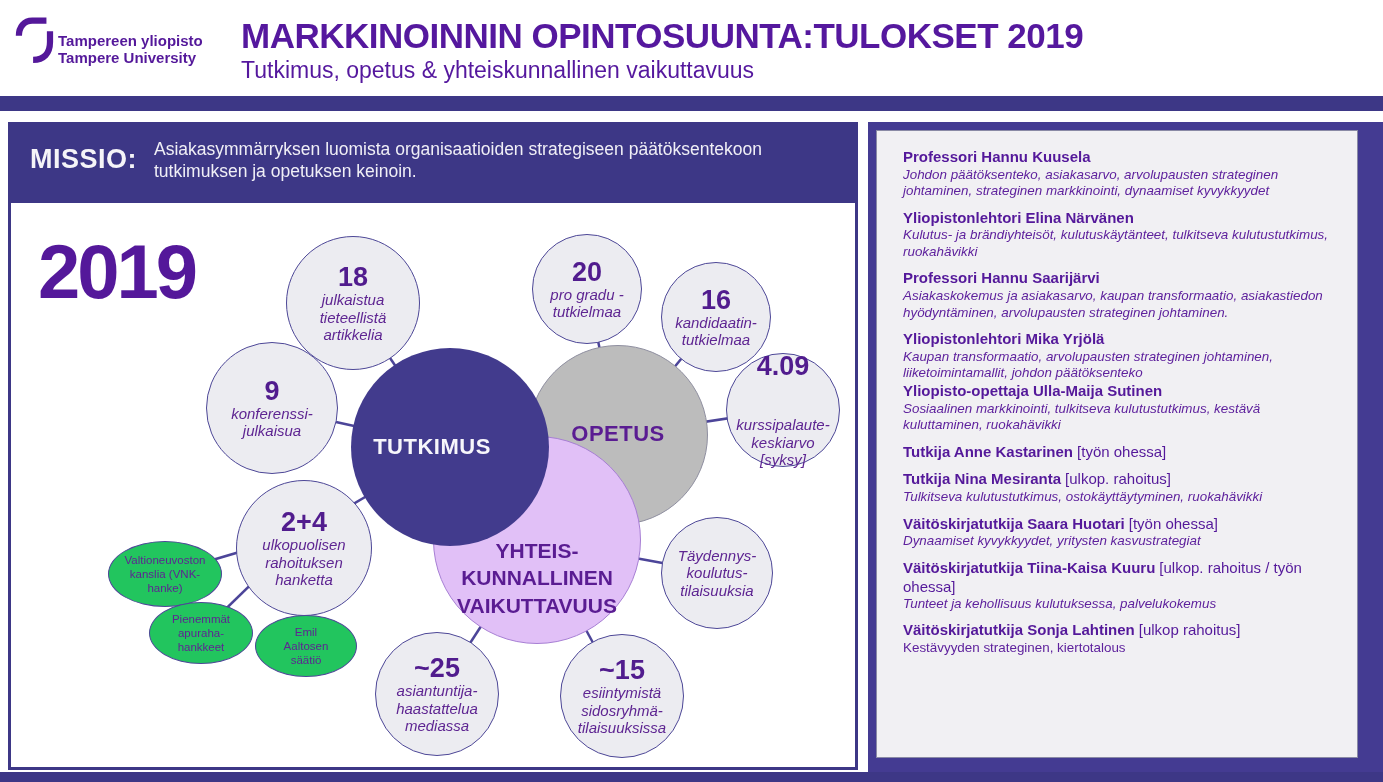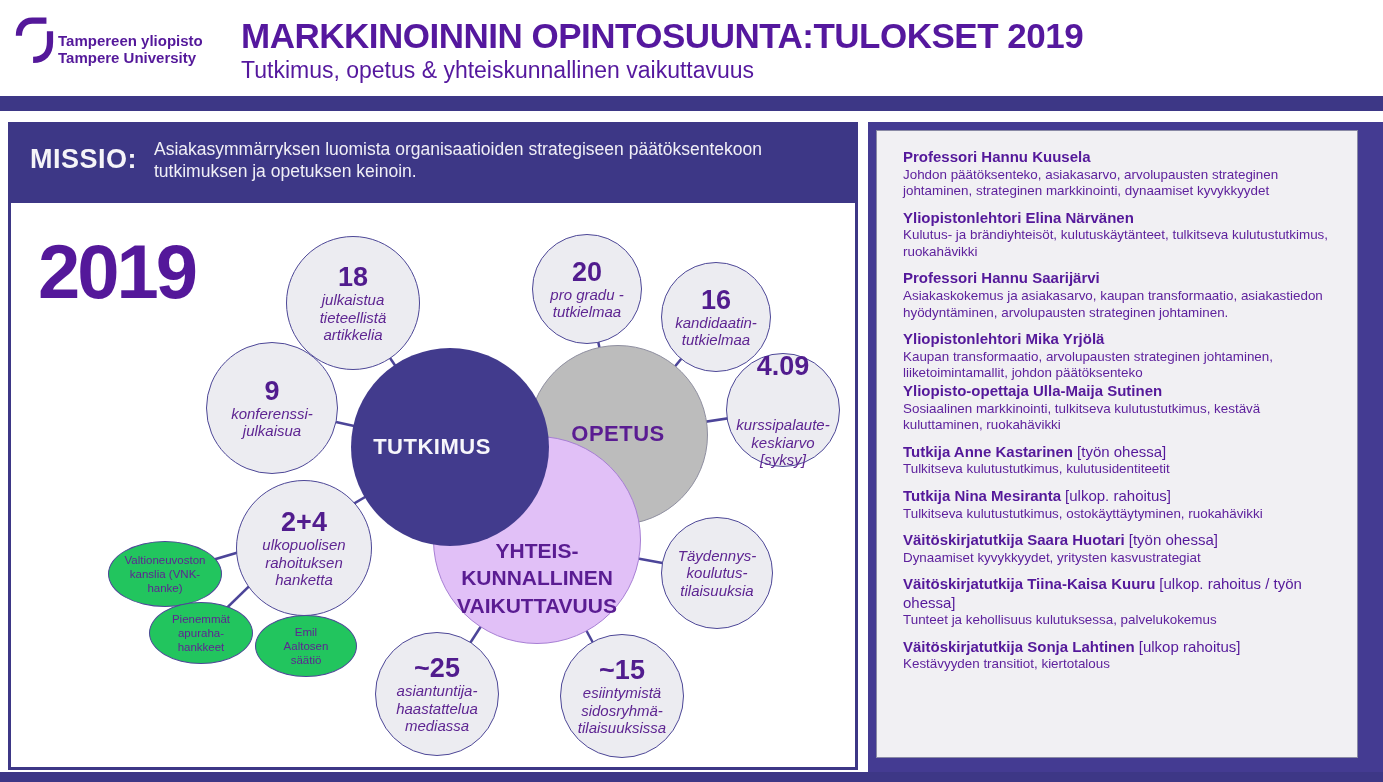--- a/index.html
+++ b/index.html
@@ -45,21 +45,21 @@
 
   
   .people-panel { position:absolute; left:868px; top:122px; width:515px; height:660px; background:#443b92; }
   .people-card { position:absolute; left:876px; top:130px; width:482px; height:628px; background:#f1f0f3;
                  border:1px solid #8a8aa5; padding:17px 16px 0 26px; }
   .person { margin-bottom:9px; }
   .person.tight { margin-top:-9px; }
   .pname { font-weight:bold; font-size:15px; color:#54189a; line-height:1.25; }
   .psuffix { font-weight:normal; font-size:15px; color:#54189a; }
   .psuffix:not(:empty) { margin-left:4px; }
-  .pdesc { font-size:13.4px; color:#5e219d; line-height:1.23; }
+  .pdesc { font-style:italic; font-size:13.4px; color:#5e219d; line-height:1.23; }
   .pdesc.upright { font-style:normal; }
 </style>
 </head>
 <body>
 
 <div class="page">
 
   <div class="logo-mark">
     <svg width="48" height="60" viewBox="0 0 54 62">
       <path d="M10 24 C10 14 16 7 25 7 L41 7" fill="none" stroke="#54189a" stroke-width="7"></path>
@@ -192,34 +192,33 @@
     <div class="person">
       <div><span class="pname">Yliopistonlehtori Mika Yrjölä</span><span class="psuffix"></span></div>
       <div class="pdesc">Kaupan transformaatio, arvolupausten strateginen johtaminen, liiketoimintamallit, johdon päätöksenteko</div>
     </div>
     <div class="person tight">
       <div><span class="pname">Yliopisto-opettaja Ulla-Maija Sutinen</span><span class="psuffix"></span></div>
       <div class="pdesc">Sosiaalinen markkinointi, tulkitseva kulutustutkimus, kestävä kuluttaminen, ruokahävikki</div>
     </div>
     <div class="person">
       <div><span class="pname">Tutkija Anne Kastarinen</span><span class="psuffix">[työn ohessa]</span></div>
-      <div class="pdesc">Tulkitseva kulutustutkimus, kulutusidentiteetit</div>
     </div>
     <div class="person">
       <div><span class="pname">Tutkija Nina Mesiranta</span><span class="psuffix">[ulkop. rahoitus]</span></div>
       <div class="pdesc">Tulkitseva kulutustutkimus, ostokäyttäytyminen, ruokahävikki</div>
     </div>
     <div class="person">
       <div><span class="pname">Väitöskirjatutkija Saara Huotari</span><span class="psuffix">[työn ohessa]</span></div>
       <div class="pdesc">Dynaamiset kyvykkyydet, yritysten kasvustrategiat</div>
     </div>
     <div class="person">
       <div><span class="pname">Väitöskirjatutkija Tiina-Kaisa Kuuru</span><span class="psuffix">[ulkop. rahoitus / työn ohessa]</span></div>
       <div class="pdesc">Tunteet ja kehollisuus kulutuksessa, palvelukokemus</div>
     </div>
     <div class="person">
       <div><span class="pname">Väitöskirjatutkija Sonja Lahtinen</span><span class="psuffix">[ulkop rahoitus]</span></div>
-      <div class="pdesc upright">Kestävyyden transitiot, kiertotalous</div>
+      <div class="pdesc upright">Kestävyyden strateginen, kiertotalous</div>
     </div>
   </div>
 
   <div class="bottom-bar"></div>
 </div>
 
 </body></html>

